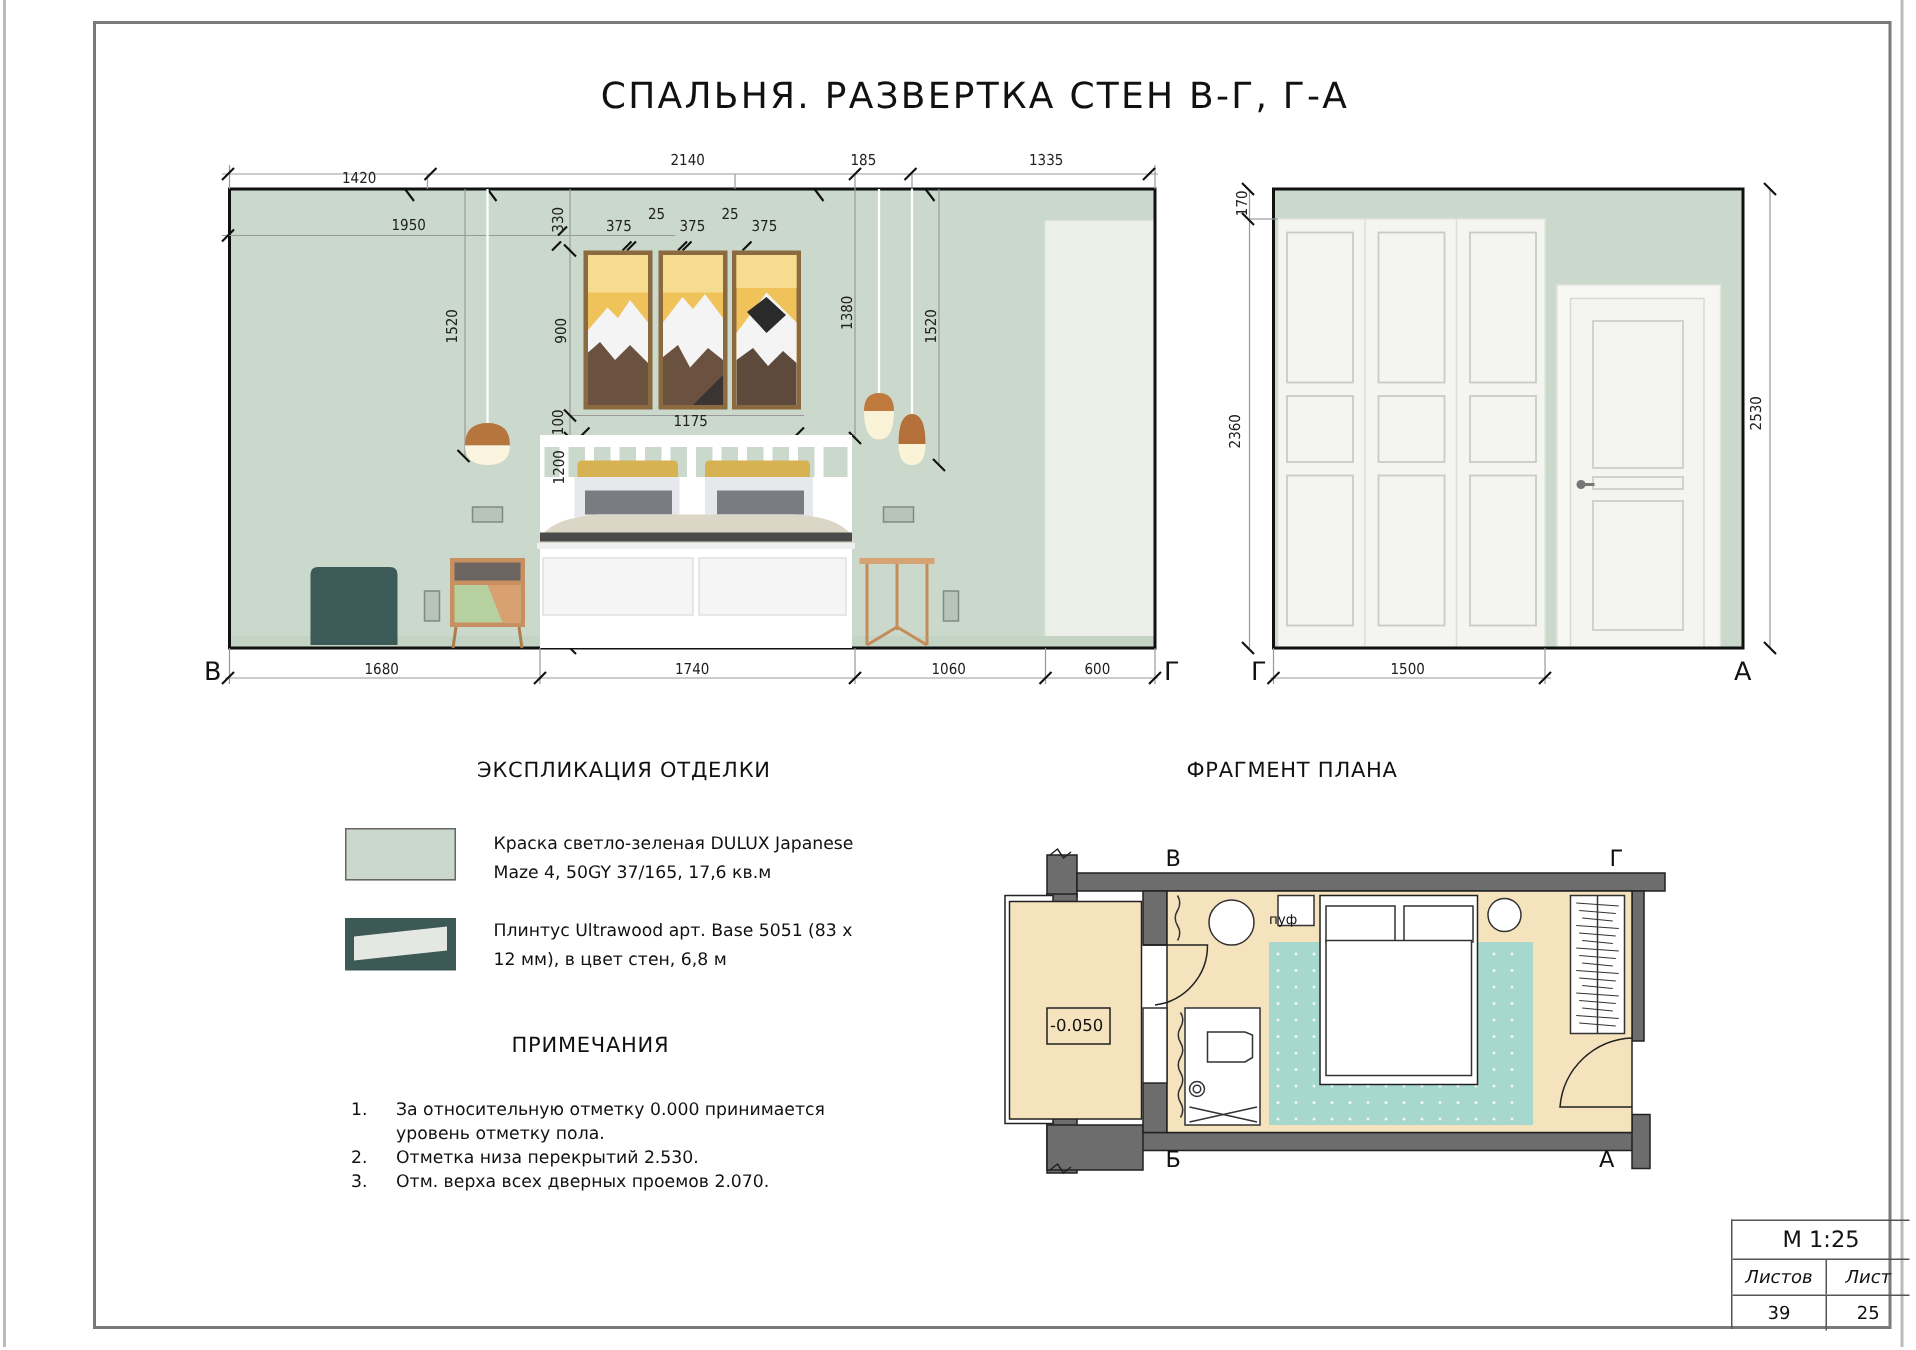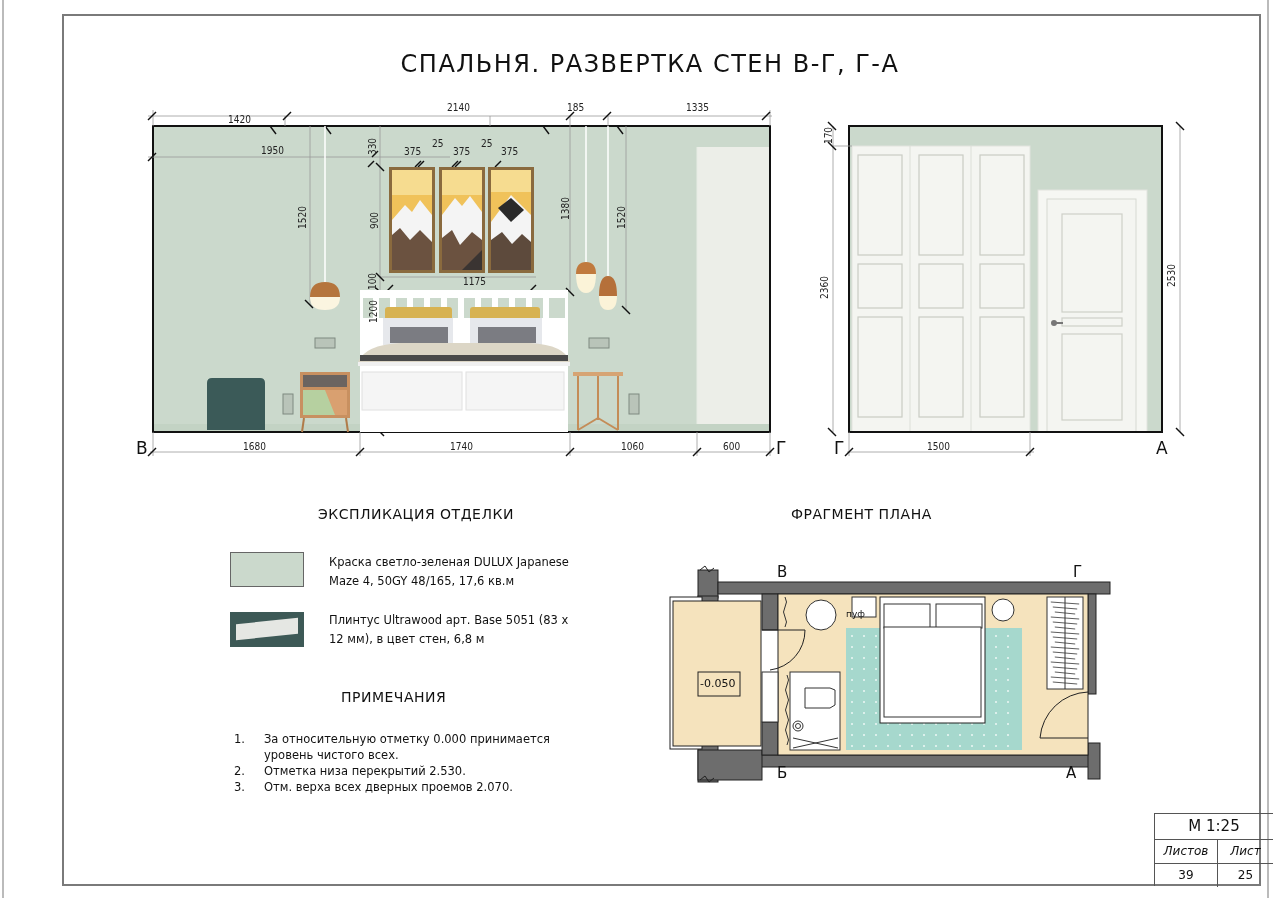--- a/index.html
+++ b/index.html
@@ -216,21 +216,21 @@
 <div class="txt dim" style="left:453px;top:146px;">375</div>
 <div class="txt dim" style="left:481px;top:138px;">25</div>
 <div class="txt dim" style="left:501px;top:146px;">375</div>
 
 <div class="txt dim vert" style="left:291px;top:212px;">1520</div>
 <div class="txt dim vert" style="left:366px;top:215px;">900</div>
 <div class="txt dim vert" style="left:364px;top:276px;">100</div>
 <div class="txt dim vert" style="left:362px;top:306px;">1200</div>
 <div class="txt dim vert" style="left:554px;top:203px;">1380</div>
 <div class="txt dim vert" style="left:610px;top:212px;">1520</div>
-<div class="txt dim" style="left:463px;top:276px;">1175</div>
+<div class="txt dim" style="left:449px;top:276px;">1175</div>
 
 <div class="txt dim" style="left:243px;top:441px;">1680</div>
 <div class="txt dim" style="left:450px;top:441px;">1740</div>
 <div class="txt dim" style="left:621px;top:441px;">1060</div>
 <div class="txt dim" style="left:723px;top:441px;">600</div>
 
 <div class="txt" style="left:136px;top:438px;font-size:17px;">В</div>
 <div class="txt" style="left:776px;top:438px;font-size:17px;">Г</div>
 
 <svg width="1277" height="900">
@@ -283,32 +283,32 @@
 <div class="txt dim vert" style="left:820px;top:130px;">170</div>
 <div class="txt dim vert" style="left:813px;top:282px;">2360</div>
 <div class="txt dim vert" style="left:1160px;top:270px;">2530</div>
 <div class="txt dim" style="left:927px;top:441px;">1500</div>
 <div class="txt" style="left:834px;top:438px;font-size:17px;">Г</div>
 <div class="txt" style="left:1156px;top:438px;font-size:17px;">А</div>
 
 <div class="txt heading" style="left:318px;top:506px;">ЭКСПЛИКАЦИЯ ОТДЕЛКИ</div>
 <div style="position:absolute;left:230px;top:552px;width:74px;height:35px;background:#cbd9cc;border:1px solid #666;box-sizing:border-box;"></div>
 <div class="txt legend-text" style="left:329px;top:553px;">Краска светло-зеленая DULUX Japanese</div>
-<div class="txt legend-text" style="left:329px;top:572px;">Maze 4, 50GY 48/165, 17,6 кв.м</div>
+<div class="txt legend-text" style="left:329px;top:572px;">Maze 4, 50GY 37/165, 17,6 кв.м</div>
 
 <div style="position:absolute;left:230px;top:612px;width:74px;height:35px;background:#3d5956;box-sizing:border-box;">
   <div style="position:absolute;left:6px;top:9px;width:62px;height:16px;background:#e5e7e3;transform:skewY(-6deg);"></div>
 </div>
 <div class="txt legend-text" style="left:329px;top:611px;">Плинтус Ultrawood арт. Base 5051 (83 х</div>
 <div class="txt legend-text" style="left:329px;top:630px;">12 мм), в цвет стен, 6,8 м</div>
 
 <div class="txt heading" style="left:341px;top:689px;">ПРИМЕЧАНИЯ</div>
 <div class="txt notes" style="left:234px;top:731px;">1.</div>
 <div class="txt notes" style="left:264px;top:731px;">За относительную отметку 0.000 принимается</div>
-<div class="txt notes" style="left:264px;top:747px;">уровень чистого всех.</div>
+<div class="txt notes" style="left:264px;top:747px;">уровень отметку пола.</div>
 <div class="txt notes" style="left:234px;top:763px;">2.</div>
 <div class="txt notes" style="left:264px;top:763px;">Отметка низа перекрытий 2.530.</div>
 <div class="txt notes" style="left:234px;top:779px;">3.</div>
 <div class="txt notes" style="left:264px;top:779px;">Отм. верха всех дверных проемов 2.070.</div>
 
 <div class="txt heading" style="left:791px;top:506px;">ФРАГМЕНТ ПЛАНА</div>
 <svg width="1277" height="900">
 
   <g fill="#6d6d6d" stroke="#222" stroke-width="1">
     <rect x="698" y="570" width="20" height="28"></rect>

